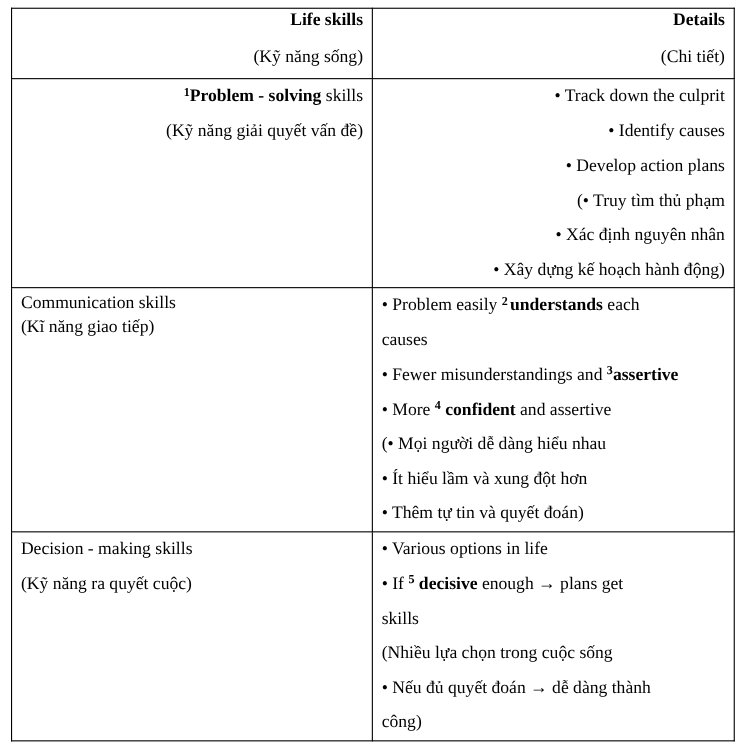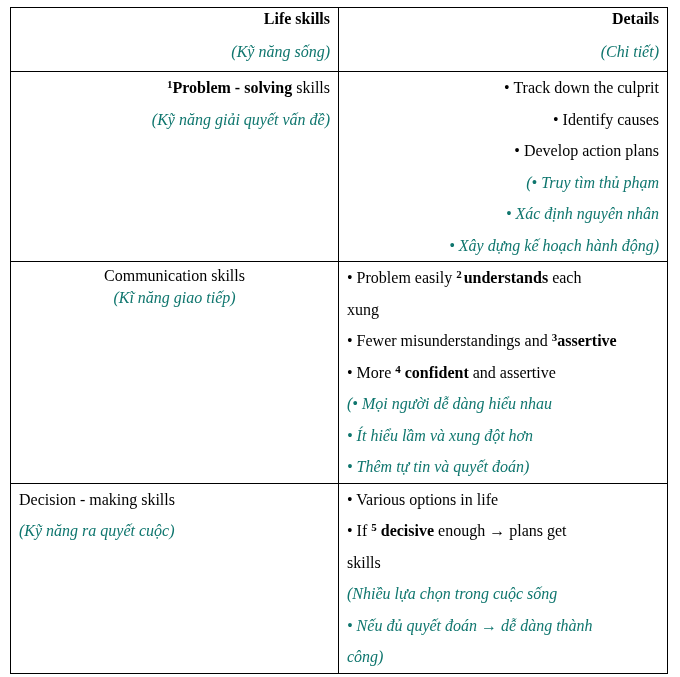--- a/index.html
+++ b/index.html
@@ -43,26 +43,25 @@
       height: 31.5px;
       line-height: 24px;
     }
     tr.head .line.first { line-height: 22px; }
 
     .line {
       display: block;
       line-height: 31.5px;
       white-space: nowrap;
     }
-    .tight { line-height: 22px; text-align: center; }
+    .tight { line-height: 22px; }
 
     .bold { font-weight: bold; }
     .vi {
-      font-style: italic;
-      color: #0f766e;
+      color: #000000;
     }
     sup {
       font-size: 11px;
       font-weight: bold;
       vertical-align: 5px;
       line-height: 0;
     }
 
     tr.row1 td { height: 189px; text-align: right; }
     tr.row2 td { height: 220px; }
@@ -106,21 +105,21 @@
     </td>
   </tr>
 
   <tr class="row2">
     <td class="skill-cell">
       <span class="line tight" style="margin-top:3px">Communication skills</span>
       <span class="line tight vi">(Kĩ năng giao tiếp)</span>
     </td>
     <td class="detail-cell">
       <span class="line"><span>• Problem easily </span><sup>2</sup><span class="bold" style="margin-left:2px">understands</span><span> each</span></span>
-      <span class="line">xung</span>
+      <span class="line">causes</span>
       <span class="line"><span>• Fewer misunderstandings and </span><sup>3</sup><span class="bold">assertive</span></span>
       <span class="line"><span>• More </span><sup>4</sup><span class="bold"> confident</span><span> and assertive</span></span>
       <span class="line vi">(• Mọi người dễ dàng hiểu nhau</span>
       <span class="line vi">• Ít hiểu lầm và xung đột hơn</span>
       <span class="line vi">• Thêm tự tin và quyết đoán)</span>
     </td>
   </tr>
 
   <tr class="row3">
     <td class="skill-cell">

